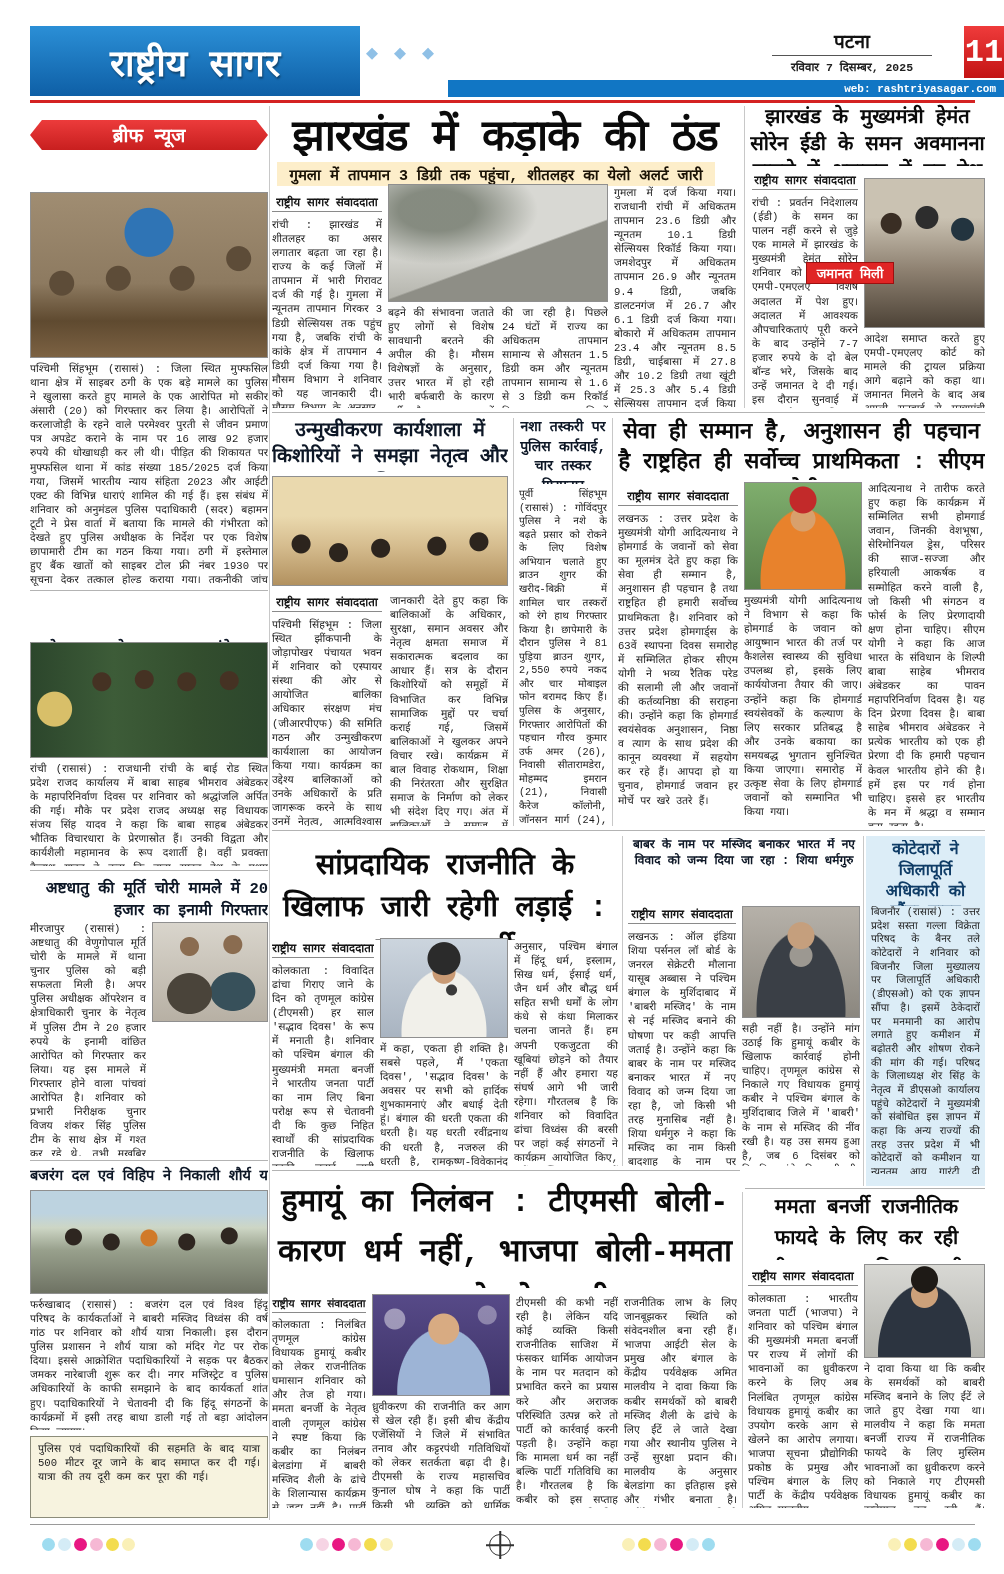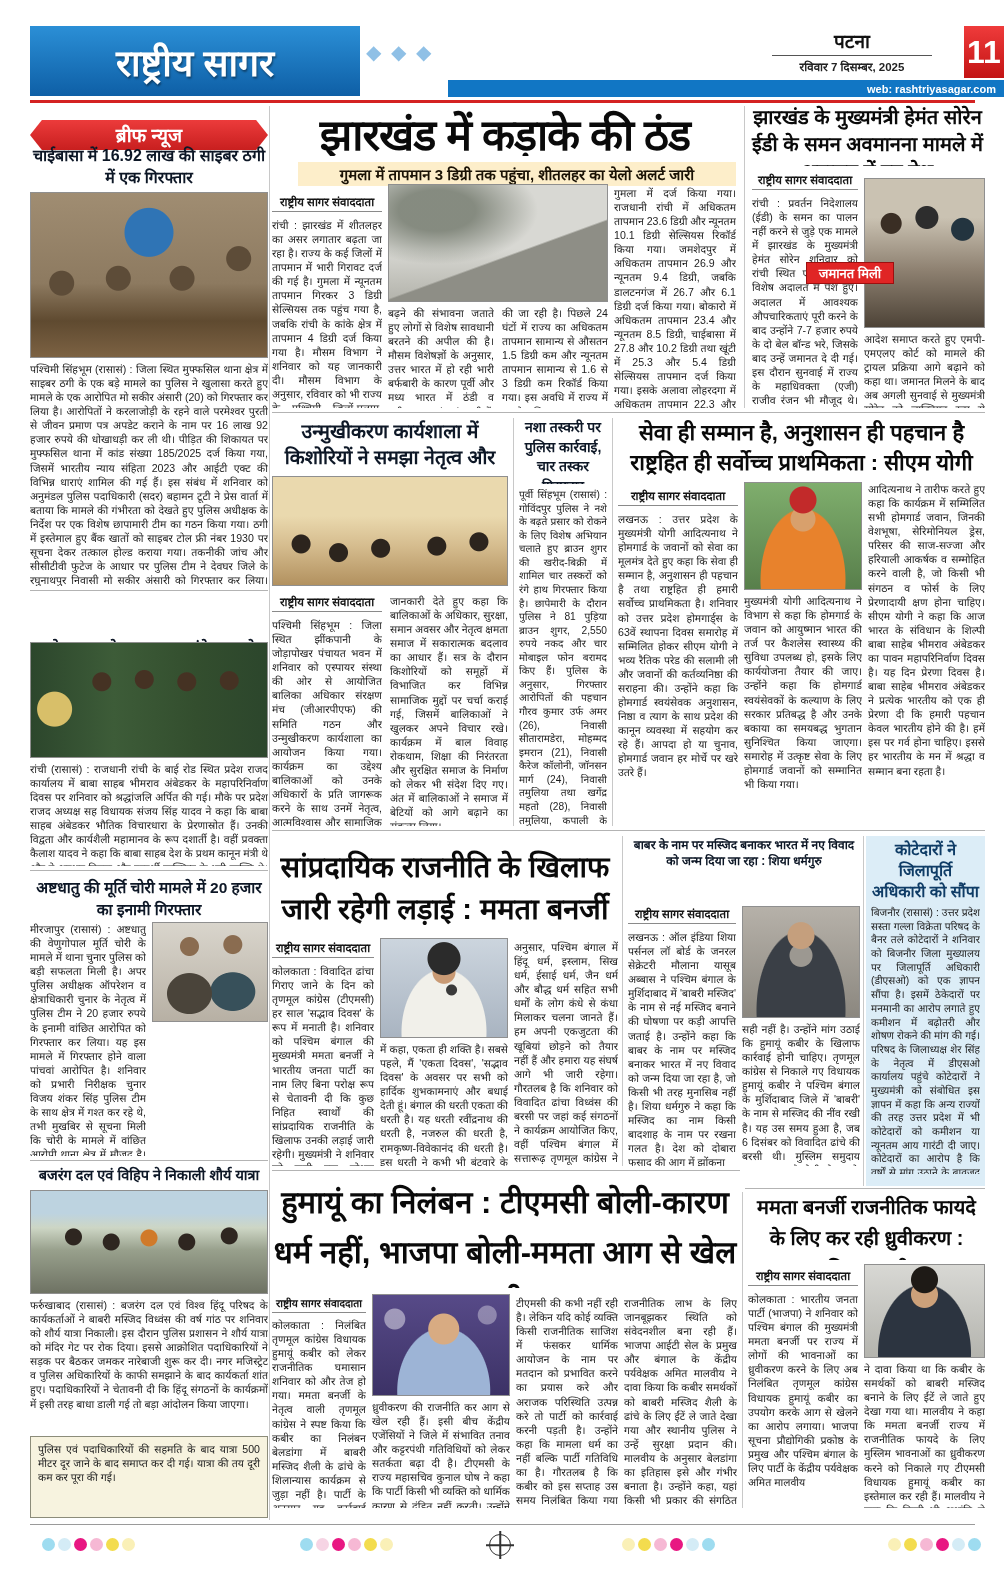--- a/index.html
+++ b/index.html
@@ -1,17 +1,17 @@
 <!DOCTYPE html>
 <html><head>
 <meta charset="utf-8">
 <style>
   html,body{margin:0;padding:0;background:#ffffff;}
   #page{position:relative;width:1004px;height:1574px;background:#fff;overflow:hidden;
-        font-family:Liberation Sans, sans-serif;}
+        font-family:Liberation Mono, monospace;}
   .abs{position:absolute;}
   .body{font-size:10.6px;line-height:1.33;text-align:justify;color:#1d1d1d;overflow:hidden;}
   .hl{font-weight:bold;color:#0d1726;text-align:center;overflow:hidden;}
   .byline{font-weight:bold;font-size:11.5px;text-align:center;color:#151515;
           border-bottom:1px solid #8a8a8a;padding-bottom:2px;overflow:hidden;white-space:nowrap;}
   .vr{position:absolute;width:1px;background:#c8c8c8;}
   .hr{position:absolute;height:1px;background:#b3b3b3;}
   .photo{position:absolute;border:1px solid #8f8f8f;box-sizing:border-box;}
   .dots{position:absolute;display:flex;gap:3px;}
   .dot{width:13px;height:13px;border-radius:50%;}
@@ -41,21 +41,20 @@
   </div>
   <div class="abs" style="left:448px;top:80px;width:556px;height:17px;background:#1176c4;display:flex;align-items:center;justify-content:flex-end;padding-right:8px;box-sizing:border-box;">
     <span style="color:#fff;font-weight:bold;font-size:11px;">web: rashtriyasagar.com</span>
   </div>
   <div class="abs" style="left:30px;top:100px;width:945px;height:3px;background:#d42222;"></div>
 
   <div class="abs ribbon" style="left:30px;top:108px;width:238px;height:30px;">
     <span>ब्रीफ न्यूज</span>
   </div>
 
-  <div class="abs hl" style="left:30px;top:144px;width:238px;height:44px;font-size:16px;">चाईबासा में 16.92 लाख की साइबर ठगी में एक गिरफ्तार</div>
   <div class="photo" style="left:30px;top:192px;width:238px;height:166px;background:
       radial-gradient(circle at 50% 24%,#2f74b5 0 24px,rgba(0,0,0,0) 25px),
       radial-gradient(circle at 13% 55%,#5d4c38 0 12px,rgba(0,0,0,0) 13px),
       radial-gradient(circle at 37% 52%,#5d4c38 0 12px,rgba(0,0,0,0) 13px),
       radial-gradient(circle at 64% 52%,#5d4c38 0 12px,rgba(0,0,0,0) 13px),
       radial-gradient(circle at 88% 40%,#5d4c38 0 12px,rgba(0,0,0,0) 13px),
       linear-gradient(180deg,#a08d72 0%,#8d7a60 55%,#5f4a30 78%,#7c6243 100%);"></div>
   <div class="abs body" style="left:30px;top:362px;width:238px;height:224px;">पश्चिमी सिंहभूम (रासासं) : जिला स्थित मुफ्फसिल थाना क्षेत्र में साइबर ठगी के एक बड़े मामले का पुलिस ने खुलासा करते हुए मामले के एक आरोपित मो सकीर अंसारी (20) को गिरफ्तार कर लिया है। आरोपितों ने करलाजोड़ी के रहने वाले परमेश्वर पुरती से जीवन प्रमाण पत्र अपडेट कराने के नाम पर 16 लाख 92 हजार रुपये की धोखाधड़ी कर ली थी। पीड़ित की शिकायत पर मुफ्फसिल थाना में कांड संख्या 185/2025 दर्ज किया गया, जिसमें भारतीय न्याय संहिता 2023 और आईटी एक्ट की विभिन्न धाराएं शामिल की गई हैं। इस संबंध में शनिवार को अनुमंडल पुलिस पदाधिकारी (सदर) बहामन टूटी ने प्रेस वार्ता में बताया कि मामले की गंभीरता को देखते हुए पुलिस अधीक्षक के निर्देश पर एक विशेष छापामारी टीम का गठन किया गया। ठगी में इस्तेमाल हुए बैंक खातों को साइबर टोल फ्री नंबर 1930 पर सूचना देकर तत्काल होल्ड कराया गया। तकनीकी जांच और सीसीटीवी फुटेज के आधार पर पुलिस टीम ने देवघर जिले के रघुनाथपुर निवासी मो सकीर अंसारी को गिरफ्तार कर लिया। उसके पास से ठगी में उपयोग किया गया ओपो रेनो 12 5जी मोबाइल फोन बरामद हुआ है। पूछताछ में आरोपित ने अपराध में अपनी भूमिका स्वीकार की है और अन्य शामिल साइबर ठगों के बारे में महत्वपूर्ण जानकारी भी साझा की है। पुलिस अब सहयोगियों की तलाश में लगातार छापेमारी कर रही है। पुलिस रिकॉर्ड के अनुसार मो सकीर अंसारी पर पहले भी देवघर साइबर थाना में वर्ष 2021 में दर्ज कई मामले में नामजद रह चुका है।</div>
   <div class="hr" style="left:30px;top:590px;width:238px;"></div>
 
@@ -63,21 +62,21 @@
   <div class="photo" style="left:30px;top:642px;width:238px;height:116px;background:
       radial-gradient(circle at 10% 58%,#d8bf69 0 17px,rgba(0,0,0,0) 18px),
       radial-gradient(circle at 30% 34%,#453223 0 9px,rgba(0,0,0,0) 10px),
       radial-gradient(circle at 48% 32%,#453223 0 9px,rgba(0,0,0,0) 10px),
       radial-gradient(circle at 66% 34%,#453223 0 9px,rgba(0,0,0,0) 10px),
       radial-gradient(circle at 84% 33%,#453223 0 9px,rgba(0,0,0,0) 10px),
       linear-gradient(90deg,#2c462c,#3d5c38 35%,#334e2e 70%,#2c462c);"></div>
   <div class="abs body" style="left:30px;top:762px;width:238px;height:104px;">रांची (रासासं) : राजधानी रांची के बाई रोड स्थित प्रदेश राजद कार्यालय में बाबा साहब भीमराव अंबेडकर के महापरिनिर्वाण दिवस पर शनिवार को श्रद्धांजलि अर्पित की गई। मौके पर प्रदेश राजद अध्यक्ष सह विधायक संजय सिंह यादव ने कहा कि बाबा साहब अंबेडकर भौतिक विचारधारा के प्रेरणास्रोत हैं। उनकी विद्वता और कार्यशैली महामानव के रूप दशार्ती है। वहीं प्रवक्ता कैलाश यादव ने कहा कि बाबा साहब देश के प्रथम कानून मंत्री थे और वे अदभुत विद्वता और दूरदर्शी व्यक्तित्व के धनी व्यक्ति थे। बाबा साहब जनमानस के प्रति अजेय प्रेरणा प्रदान देनेवाले महामानव थे। उन्होंने कहा कि उनकी पुण्यतिथि को राजद संकल्प दिवस के रूप में भी मनाता है। इस अवसर पर विधायक संजय सिंह यादव, कैलाश यादव, रामकुमार सिंह यादव, सुधीर गोप, सरोज कुमार सिंह और शुभम ठाकुर सहित अन्य कार्यकर्ता मौजूद थे। प्रदेश राजद संसदीय बोर्ड की बैठक रविवार को पार्टी के प्रदेश कार्यालय में होगी। बैठक में संसदीय बोर्ड के अध्यक्ष, विधायक दल के नेता सुरेश पासवान, अध्यक्ष सह विधायक संजय सिंह यादव, मंत्री संजय प्रसाद यादव और विधायक नरेश सिंह सहित बोर्ड में शामिल कई सदस्य शामिल होंगे।</div>
   <div class="hr" style="left:30px;top:870px;width:238px;"></div>
 
-  <div class="abs hl" style="left:30px;top:876px;width:238px;height:42px;font-size:15.5px;">अष्टधातु की मूर्ति चोरी मामले में 20 हजार का इनामी गिरफ्तार</div>
+  <div class="abs hl" style="left:30px;top:876px;width:238px;height:42px;font-size:15.5px;text-align:right;">अष्टधातु की मूर्ति चोरी मामले में 20 हजार का इनामी गिरफ्तार</div>
   <div class="abs" style="left:30px;top:922px;width:238px;height:234px;overflow:hidden;">
     <div class="photo" style="position:relative;float:right;margin:0 0 4px 6px;width:116px;height:100px;border:1px solid #8f8f8f;background:
         radial-gradient(circle at 32% 24%,#8a6c50 0 9px,rgba(0,0,0,0) 10px),
         radial-gradient(circle at 70% 22%,#8a6c50 0 9px,rgba(0,0,0,0) 10px),
         radial-gradient(ellipse at 32% 72%,#4a443a 0 22px,rgba(0,0,0,0) 23px),
         radial-gradient(ellipse at 70% 70%,#37505a 0 22px,rgba(0,0,0,0) 23px),
         linear-gradient(180deg,#d9d5cc,#b7b0a4);"></div>
     <div class="body" style="height:234px;">मीरजापुर (रासासं) : अष्टधातु की वेणुगोपाल मूर्ति चोरी के मामले में थाना चुनार पुलिस को बड़ी सफलता मिली है। अपर पुलिस अधीक्षक ऑपरेशन व क्षेत्राधिकारी चुनार के नेतृत्व में पुलिस टीम ने 20 हजार रुपये के इनामी वांछित आरोपित को गिरफ्तार कर लिया। यह इस मामले में गिरफ्तार होने वाला पांचवां आरोपित है। शनिवार को प्रभारी निरीक्षक चुनार विजय शंकर सिंह पुलिस टीम के साथ क्षेत्र में गश्त कर रहे थे, तभी मुखबिर से सूचना मिली कि चोरी के मामले में वांछित आरोपी थाना क्षेत्र में मौजूद है। जानकारी के आधार पर पुलिस ने ग्राम जमुई हाइवे अंडरपास से इनामी आरोपी पवन कुमार उर्फ पप्पू पटेल पुत्र अर्जुन पटेल निवासी बसाढ़ी को दबोच लिया। पुलिस ने उसे गिरफ्तार कर आवश्यक विधिक कार्रवाई करते हुए न्यायालय/जेल भेज दिया। अष्टधातु की करीब 15 किलोग्राम वजनी वेणुगोपाल मूर्ति की चोरी मामले में पुलिस पहले ही चार आरोपितों को गिरफ्तार कर मूर्ति बरामद कर चुकी है। इस गिरफ्तारी के बाद इस प्रकरण में वांछित सभी प्रमुख आरोपी पुलिस की पकड़ में आ चुके हैं। गिरफ्तारी करने वाली टीम में प्रभारी निरीक्षक चुनार विजय शंकर सिंह, उपनिरीक्षक हरिशंकर यादव, मुख्य आरक्षी सुमित सिंह और विनय राय शामिल रहे।</div>
   </div>
   <div class="hr" style="left:30px;top:1160px;width:238px;"></div>
@@ -89,21 +88,21 @@
       radial-gradient(circle at 50% 46%,#d07a2a 0 8px,rgba(0,0,0,0) 9px),
       radial-gradient(circle at 66% 50%,#2e2620 0 8px,rgba(0,0,0,0) 9px),
       radial-gradient(circle at 84% 44%,#2e2620 0 8px,rgba(0,0,0,0) 9px),
       linear-gradient(180deg,#bdd3e0 0 22%,#cdd6c5 36%,#98a08c 58%,#6e7263 100%);"></div>
   <div class="abs body" style="left:30px;top:1298px;width:238px;height:132px;">फर्रुखाबाद (रासासं) : बजरंग दल एवं विश्व हिंदू परिषद के कार्यकर्ताओं ने बाबरी मस्जिद विध्वंस की वर्ष गांठ पर शनिवार को शौर्य यात्रा निकाली। इस दौरान पुलिस प्रशासन ने शौर्य यात्रा को मंदिर गेट पर रोक दिया। इससे आक्रोशित पदाधिकारियों ने सड़क पर बैठकर जमकर नारेबाजी शुरू कर दी। नगर मजिस्ट्रेट व पुलिस अधिकारियों के काफी समझाने के बाद कार्यकर्ता शांत हुए। पदाधिकारियों ने चेतावनी दी कि हिंदू संगठनों के कार्यक्रमों में इसी तरह बाधा डाली गई तो बड़ा आंदोलन किया जाएगा।</div>
   <div class="abs boxnote body" style="left:30px;top:1436px;width:238px;height:82px;">पुलिस एवं पदाधिकारियों की सहमति के बाद यात्रा 500 मीटर दूर जाने के बाद समाप्त कर दी गई। यात्रा की तय दूरी कम कर पूरा की गई।</div>
 
   <div class="vr" style="left:269px;top:106px;height:1414px;"></div>
 
   <div class="abs hl" style="left:272px;top:104px;width:466px;height:52px;font-size:43px;color:#0a0a0a;letter-spacing:-1px;">झारखंड में कड़ाके की ठंड</div>
-  <div class="abs" style="left:298px;top:162px;width:438px;height:24px;background:#fdeeca;display:flex;align-items:center;justify-content:center;">
+  <div class="abs" style="left:277px;top:162px;width:438px;height:24px;background:#fdeeca;display:flex;align-items:center;justify-content:center;">
     <span style="font-weight:bold;font-size:15px;color:#1a1205;">गुमला में तापमान 3 डिग्री तक पहुंचा, शीतलहर का येलो अलर्ट जारी</span>
   </div>
   <div class="abs byline" style="left:272px;top:194px;width:110px;">राष्ट्रीय सागर संवाददाता</div>
   <div class="abs body" style="left:272px;top:218px;width:110px;height:190px;">रांची : झारखंड में शीतलहर का असर लगातार बढ़ता जा रहा है। राज्य के कई जिलों में तापमान में भारी गिरावट दर्ज की गई है। गुमला में न्यूनतम तापमान गिरकर 3 डिग्री सेल्सियस तक पहुंच गया है, जबकि रांची के कांके क्षेत्र में तापमान 4 डिग्री दर्ज किया गया है। मौसम विभाग ने शनिवार को यह जानकारी दी। मौसम विभाग के अनुसार, रविवार को भी राज्य के पश्चिमी जिलों-पलामू, गढ़वा, लातेहार और चतरा के साथ मध्यवर्ती क्षेत्रों गुमला, लोहरदगा और सिमडेगा में शीतलहर का असर बना रहेगा। इसे देखते हुए विभाग ने येलो अलर्ट जारी किया है। विभाग ने राज्य के अन्य जिलों में भी ठंड</div>
   <div class="photo" style="left:388px;top:184px;width:220px;height:118px;background:
       radial-gradient(ellipse at 22% 22%,rgba(66,76,60,.55) 0 16%,rgba(0,0,0,0) 42%),
       linear-gradient(160deg,rgba(0,0,0,0) 0 58%,#8e8e86 59%),
       linear-gradient(180deg,#d8d8d3 0 55%,#b3b3ab 100%);"></div>
   <div class="abs body" style="left:388px;top:306px;width:106px;height:102px;">बढ़ने की संभावना जताते हुए लोगों से विशेष सावधानी बरतने की अपील की है। मौसम विशेषज्ञों के अनुसार, उत्तर भारत में हो रही भारी बर्फबारी के कारण पूर्वी और मध्य भारत में ठंडी व नमीयुक्त हवाएं पहुंच रही हैं, जिससे तापमान में तेजी से गिरावट दर्ज</div>
   <div class="abs body" style="left:502px;top:306px;width:106px;height:102px;">की जा रही है। पिछले 24 घंटों में राज्य का अधिकतम तापमान सामान्य से औसतन 1.5 डिग्री कम और न्यूनतम तापमान सामान्य से 1.6 से 3 डिग्री कम रिकॉर्ड किया गया। इस अवधि में राज्य में सबसे अधिक तापमान 29.1 डिग्री गोड्डा में, जबकि सबसे कम 3 डिग्री</div>

